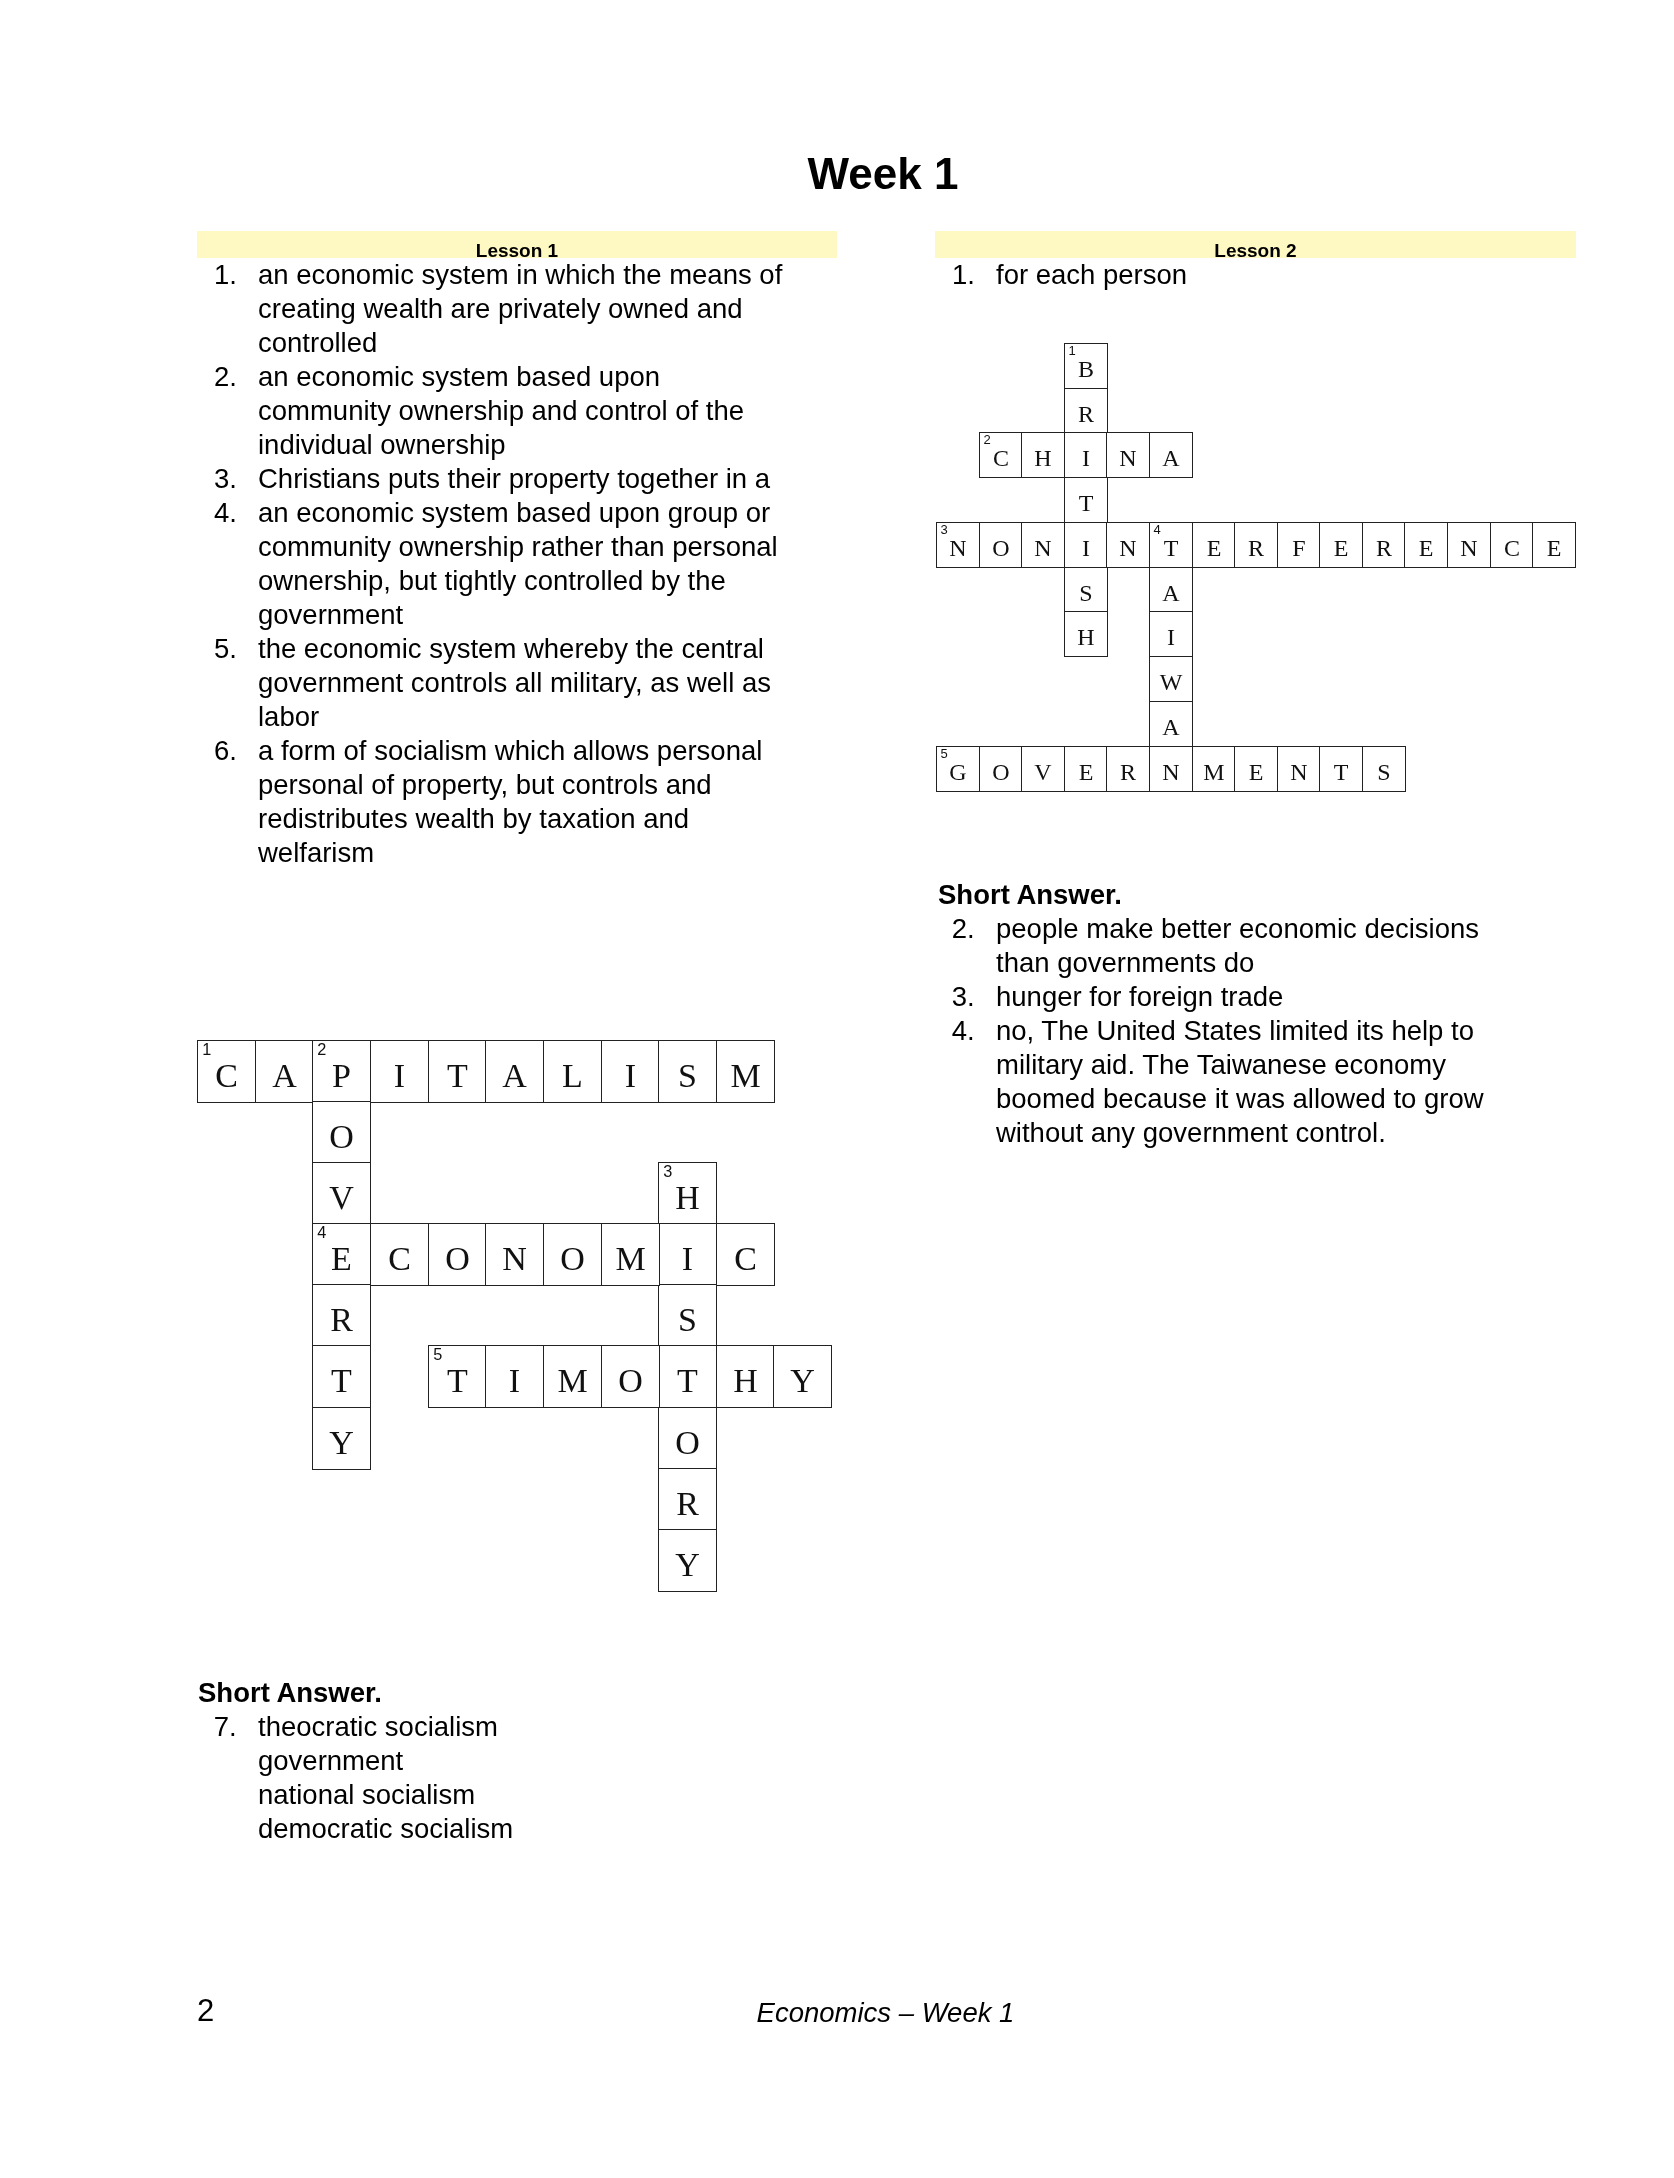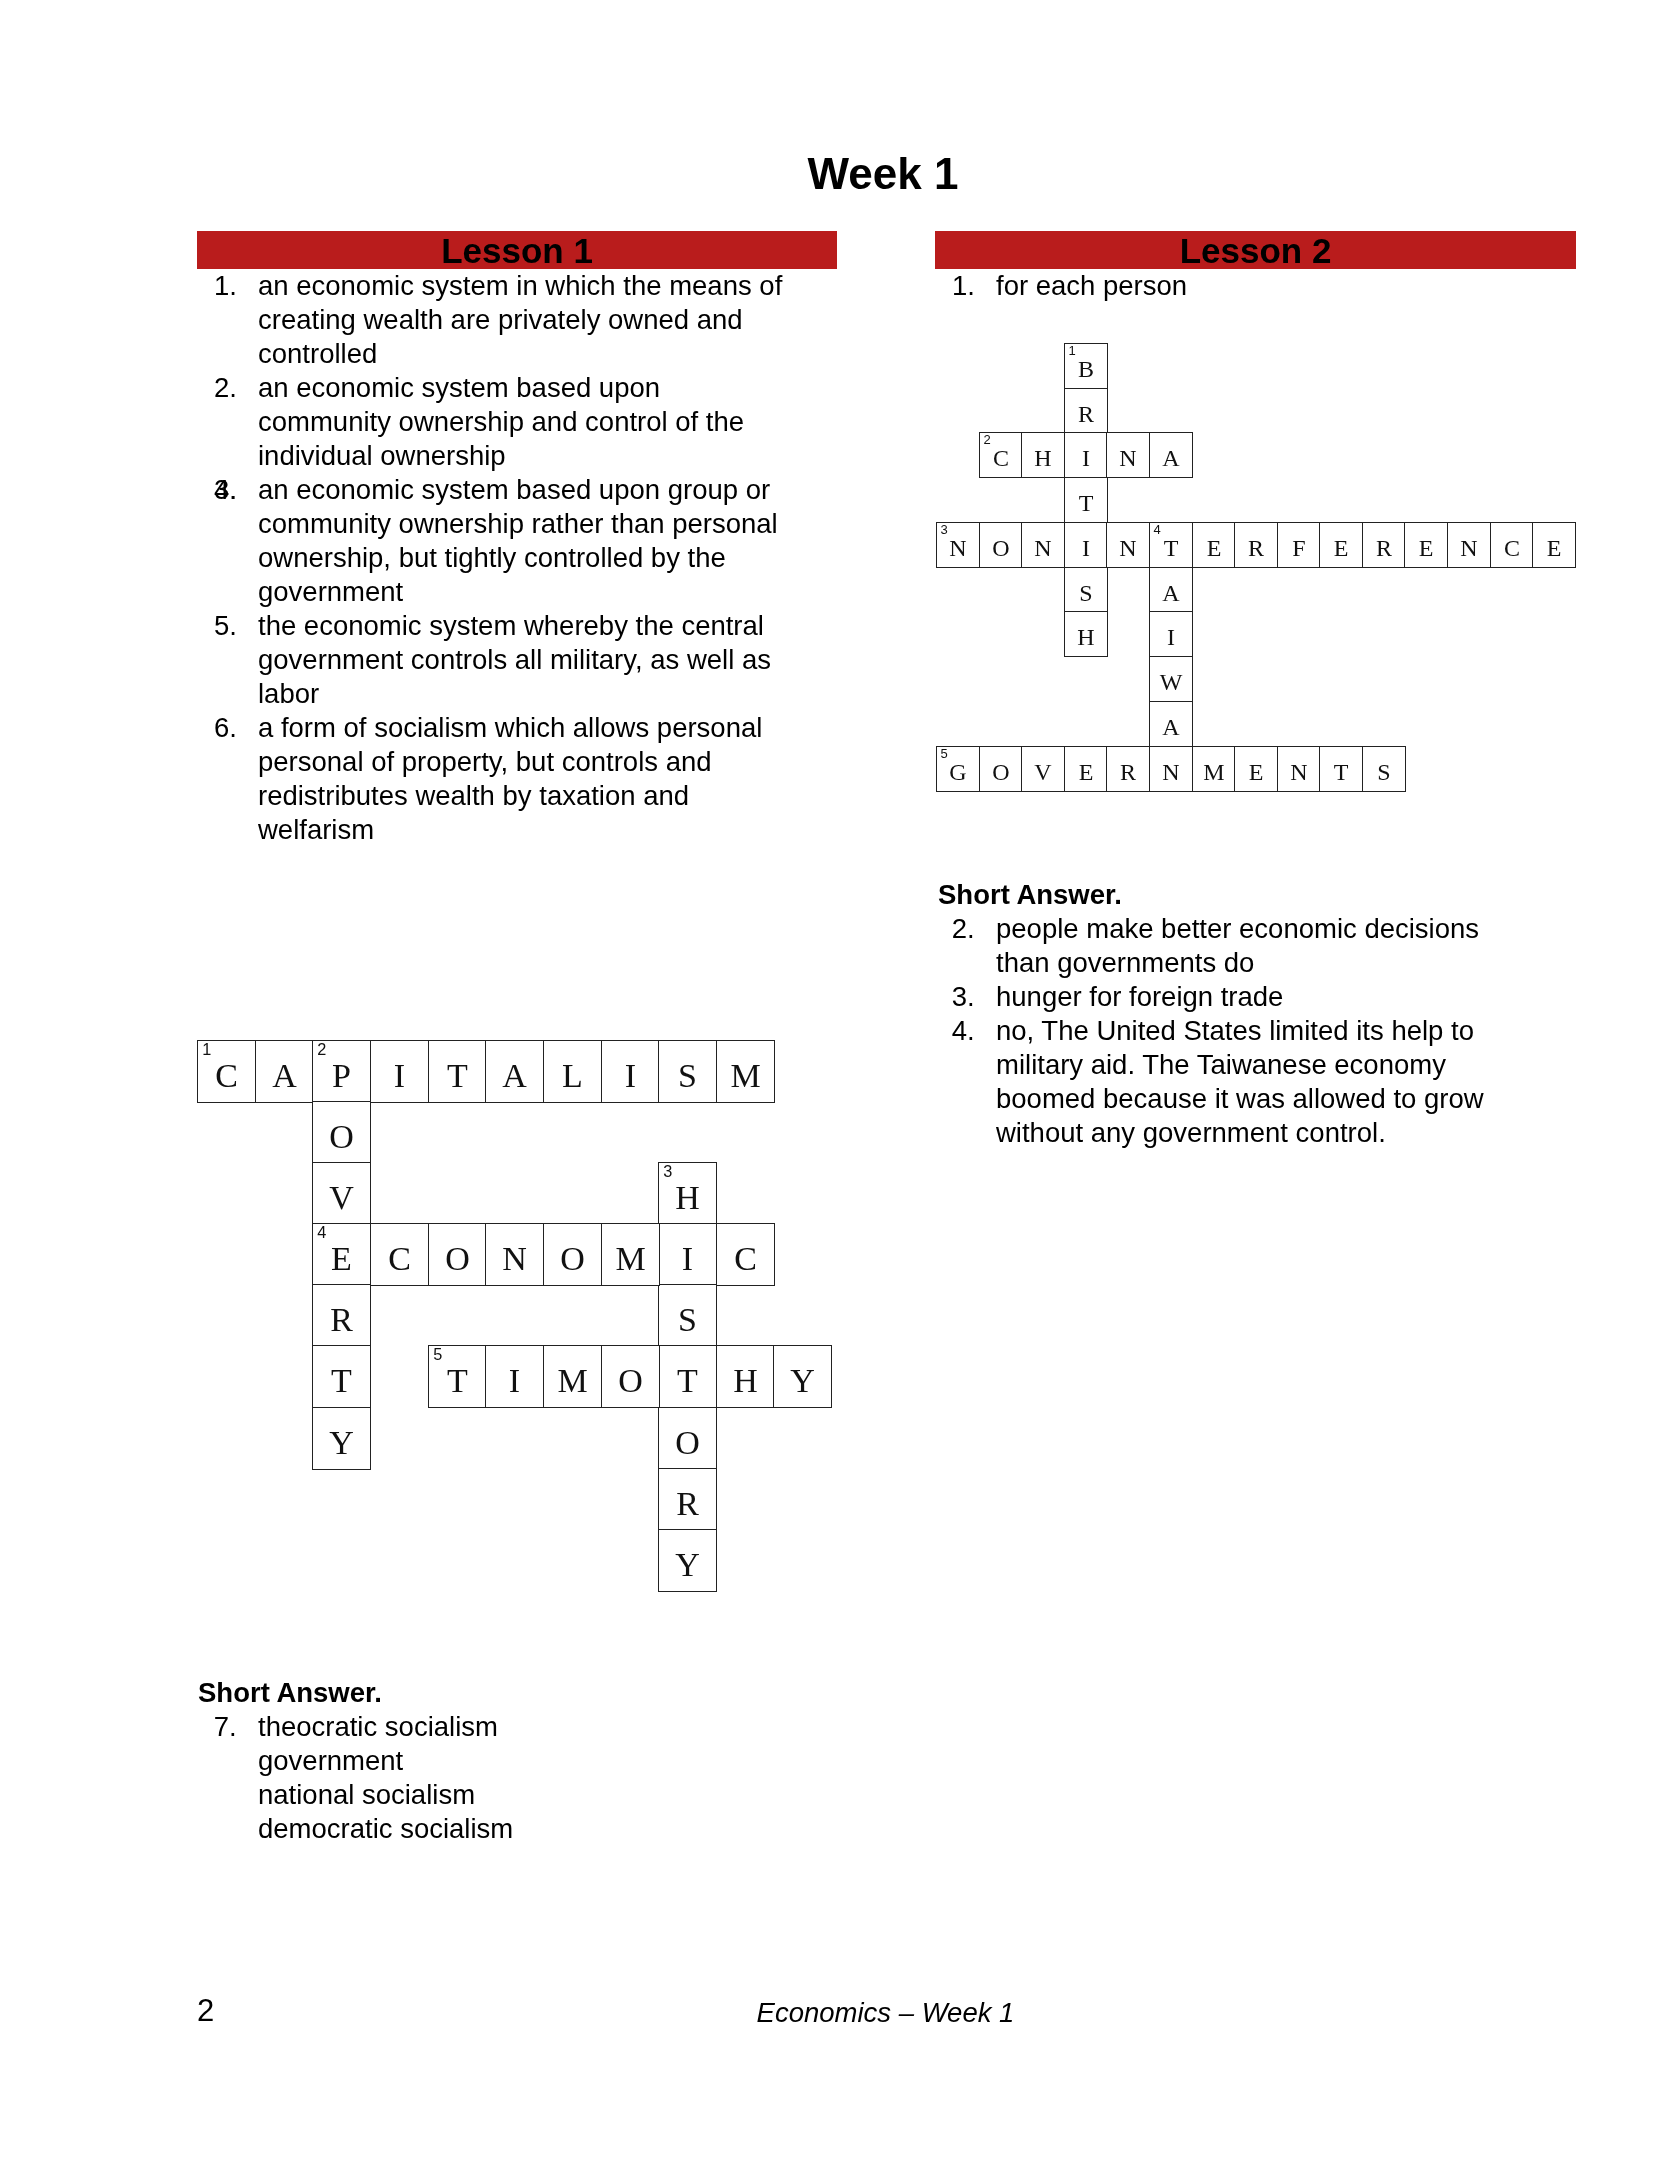--- a/index.html
+++ b/index.html
@@ -3,22 +3,22 @@
 <meta charset="utf-8">
 <style>
   html, body { margin: 0; padding: 0; background: #ffffff; }
   body { width: 1674px; height: 2178px; position: relative; overflow: hidden;
          font-family: "Liberation Sans", sans-serif; color: #000; }
   .page-title { position: absolute; left: 0; width: 1766px; top: 148px; text-align: center;
                 font-size: 44px; font-weight: bold; line-height: 52px; }
   .col { position: absolute; top: 231px; width: 640px; }
   .col-left { left: 197px; }
   .col-right { left: 935px; width: 641px; }
-  .lesson-header { height: 38px; background: #b91c1c; text-align: center; font-weight: bold;
-                   font-size: 35px; line-height: 40px; }
+  .lesson-header { height: 27px; background: #fef9c3; text-align: center; font-weight: bold;
+                   font-size: 19px; line-height: 40px; }
   ol.defs { list-style: none; margin: 0; padding: 0; font-size: 27.5px; line-height: 34px; }
   ol.defs li { position: relative; padding-left: 61px; }
   ol.defs li .num { position: absolute; left: 17px; top: 0; }
   .short-title { position: absolute; font-weight: bold; font-size: 27.5px; line-height: 34px; }
   .short-list { position: absolute; font-size: 27.5px; line-height: 34px; margin: 0; padding: 0; list-style: none; }
   .short-list li { position: relative; padding-left: 58px; }
   .short-list li .num { position: absolute; left: 13.8px; top: 0; }
   .grid { position: absolute; }
   .cell { position: absolute; box-sizing: border-box; border: 1.7px solid #222; background: #fff;
           font-family: "Liberation Serif", serif; color: #111; text-align: center; }
@@ -49,20 +49,21 @@
         <div>controlled</div>
       </li>
       <li>
         <span class="num">2.</span>
         <div>an economic system based upon</div>
         <div>community ownership and control of the</div>
         <div>individual ownership</div>
       </li>
       <li>
         <span class="num">3.</span>
+        <div>Christians puts their property together in a</div>
       </li>
       <li>
         <span class="num">4.</span>
         <div>an economic system based upon group or</div>
         <div>community ownership rather than personal</div>
         <div>ownership, but tightly controlled by the</div>
         <div>government</div>
       </li>
       <li>
         <span class="num">5.</span>

